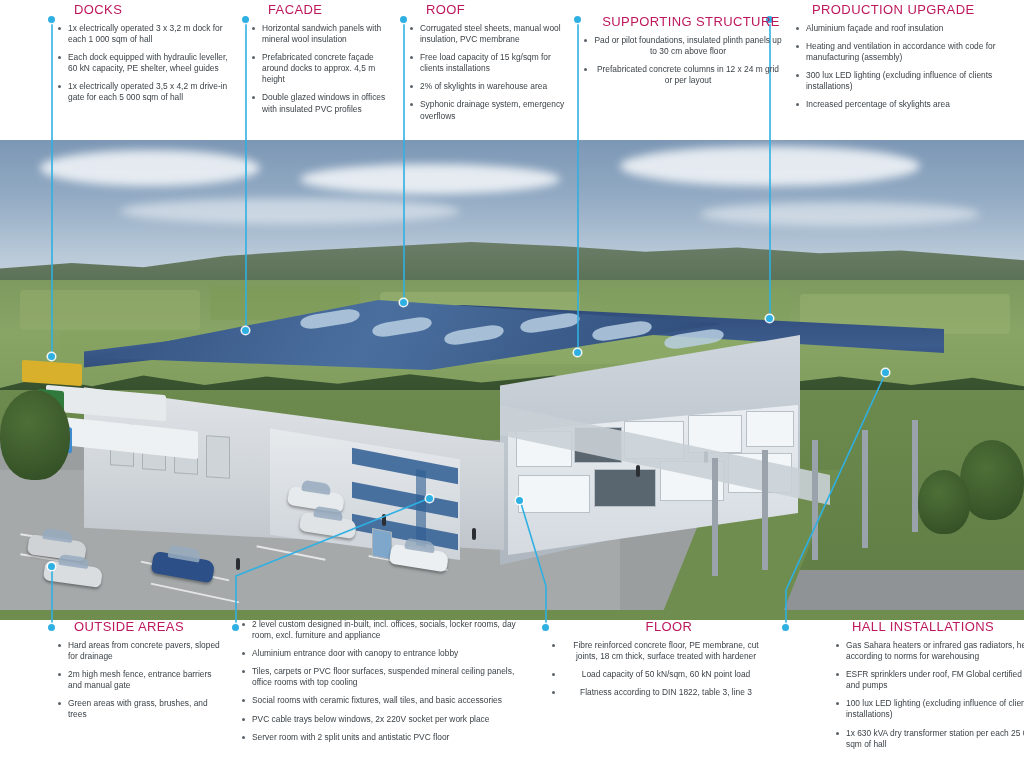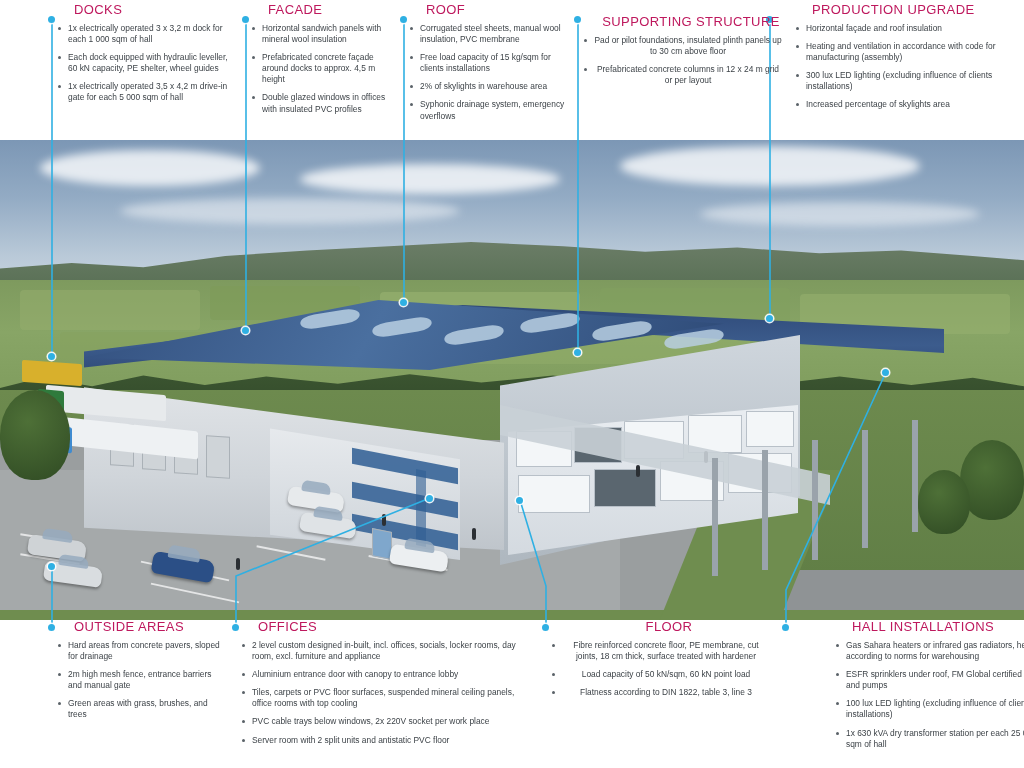--- a/index.html
+++ b/index.html
@@ -438,45 +438,45 @@
       <h3>SUPPORTING STRUCTURE</h3>
       <ul>
         <li>Pad or pilot foundations, insulated plinth panels up to 30 cm above floor</li>
         <li>Prefabricated concrete columns in 12 x 24 m grid or per layout</li>
       </ul>
     </div>
 
     <div class="callout" style="left:794px;top:2px;width:210px;">
       <h3>PRODUCTION UPGRADE</h3>
       <ul>
-        <li>Horizontal façade and roof insulation</li>
+        <li>Aluminium façade and roof insulation</li>
         <li>Heating and ventilation in accordance with code for manufacturing (assembly)</li>
         <li>300 lux LED lighting (excluding influence of clients installations)</li>
         <li>Increased percentage of skylights area</li>
       </ul>
     </div>
   </div>
 
   <div class="callouts-bottom">
 
     <div class="callout" style="left:56px;top:4px;width:170px;">
       <h3>OUTSIDE AREAS</h3>
       <ul>
         <li>Hard areas from concrete pavers, sloped for drainage</li>
         <li>2m high mesh fence, entrance barriers and manual gate</li>
         <li>Green areas with grass, brushes, and trees</li>
       </ul>
     </div>
 
     <div class="callout" style="left:240px;top:4px;width:290px;">
-      <h3>OFFICES</h3>
       <ul>
         <li>2 level custom designed in-built, incl. offices, socials, locker rooms, day room, excl. furniture and appliance</li>
         <li>Aluminium entrance door with canopy to entrance lobby</li>
         <li>Tiles, carpets or PVC floor surfaces, suspended mineral ceiling panels, office rooms with top cooling</li>
+        <li>Social rooms with ceramic fixtures, wall tiles, and basic accessories</li>
         <li>PVC cable trays below windows, 2x 220V socket per work place</li>
         <li>Server room with 2 split units and antistatic PVC floor</li>
       </ul>
     </div>
 
     <div class="callout" style="left:550px;top:4px;width:220px;text-align:center;">
       <h3>FLOOR</h3>
       <ul>
         <li>Fibre reinforced concrete floor, PE membrane, cut joints, 18 cm thick, surface treated with hardener</li>
         <li>Load capacity of 50 kN/sqm, 60 kN point load</li>

